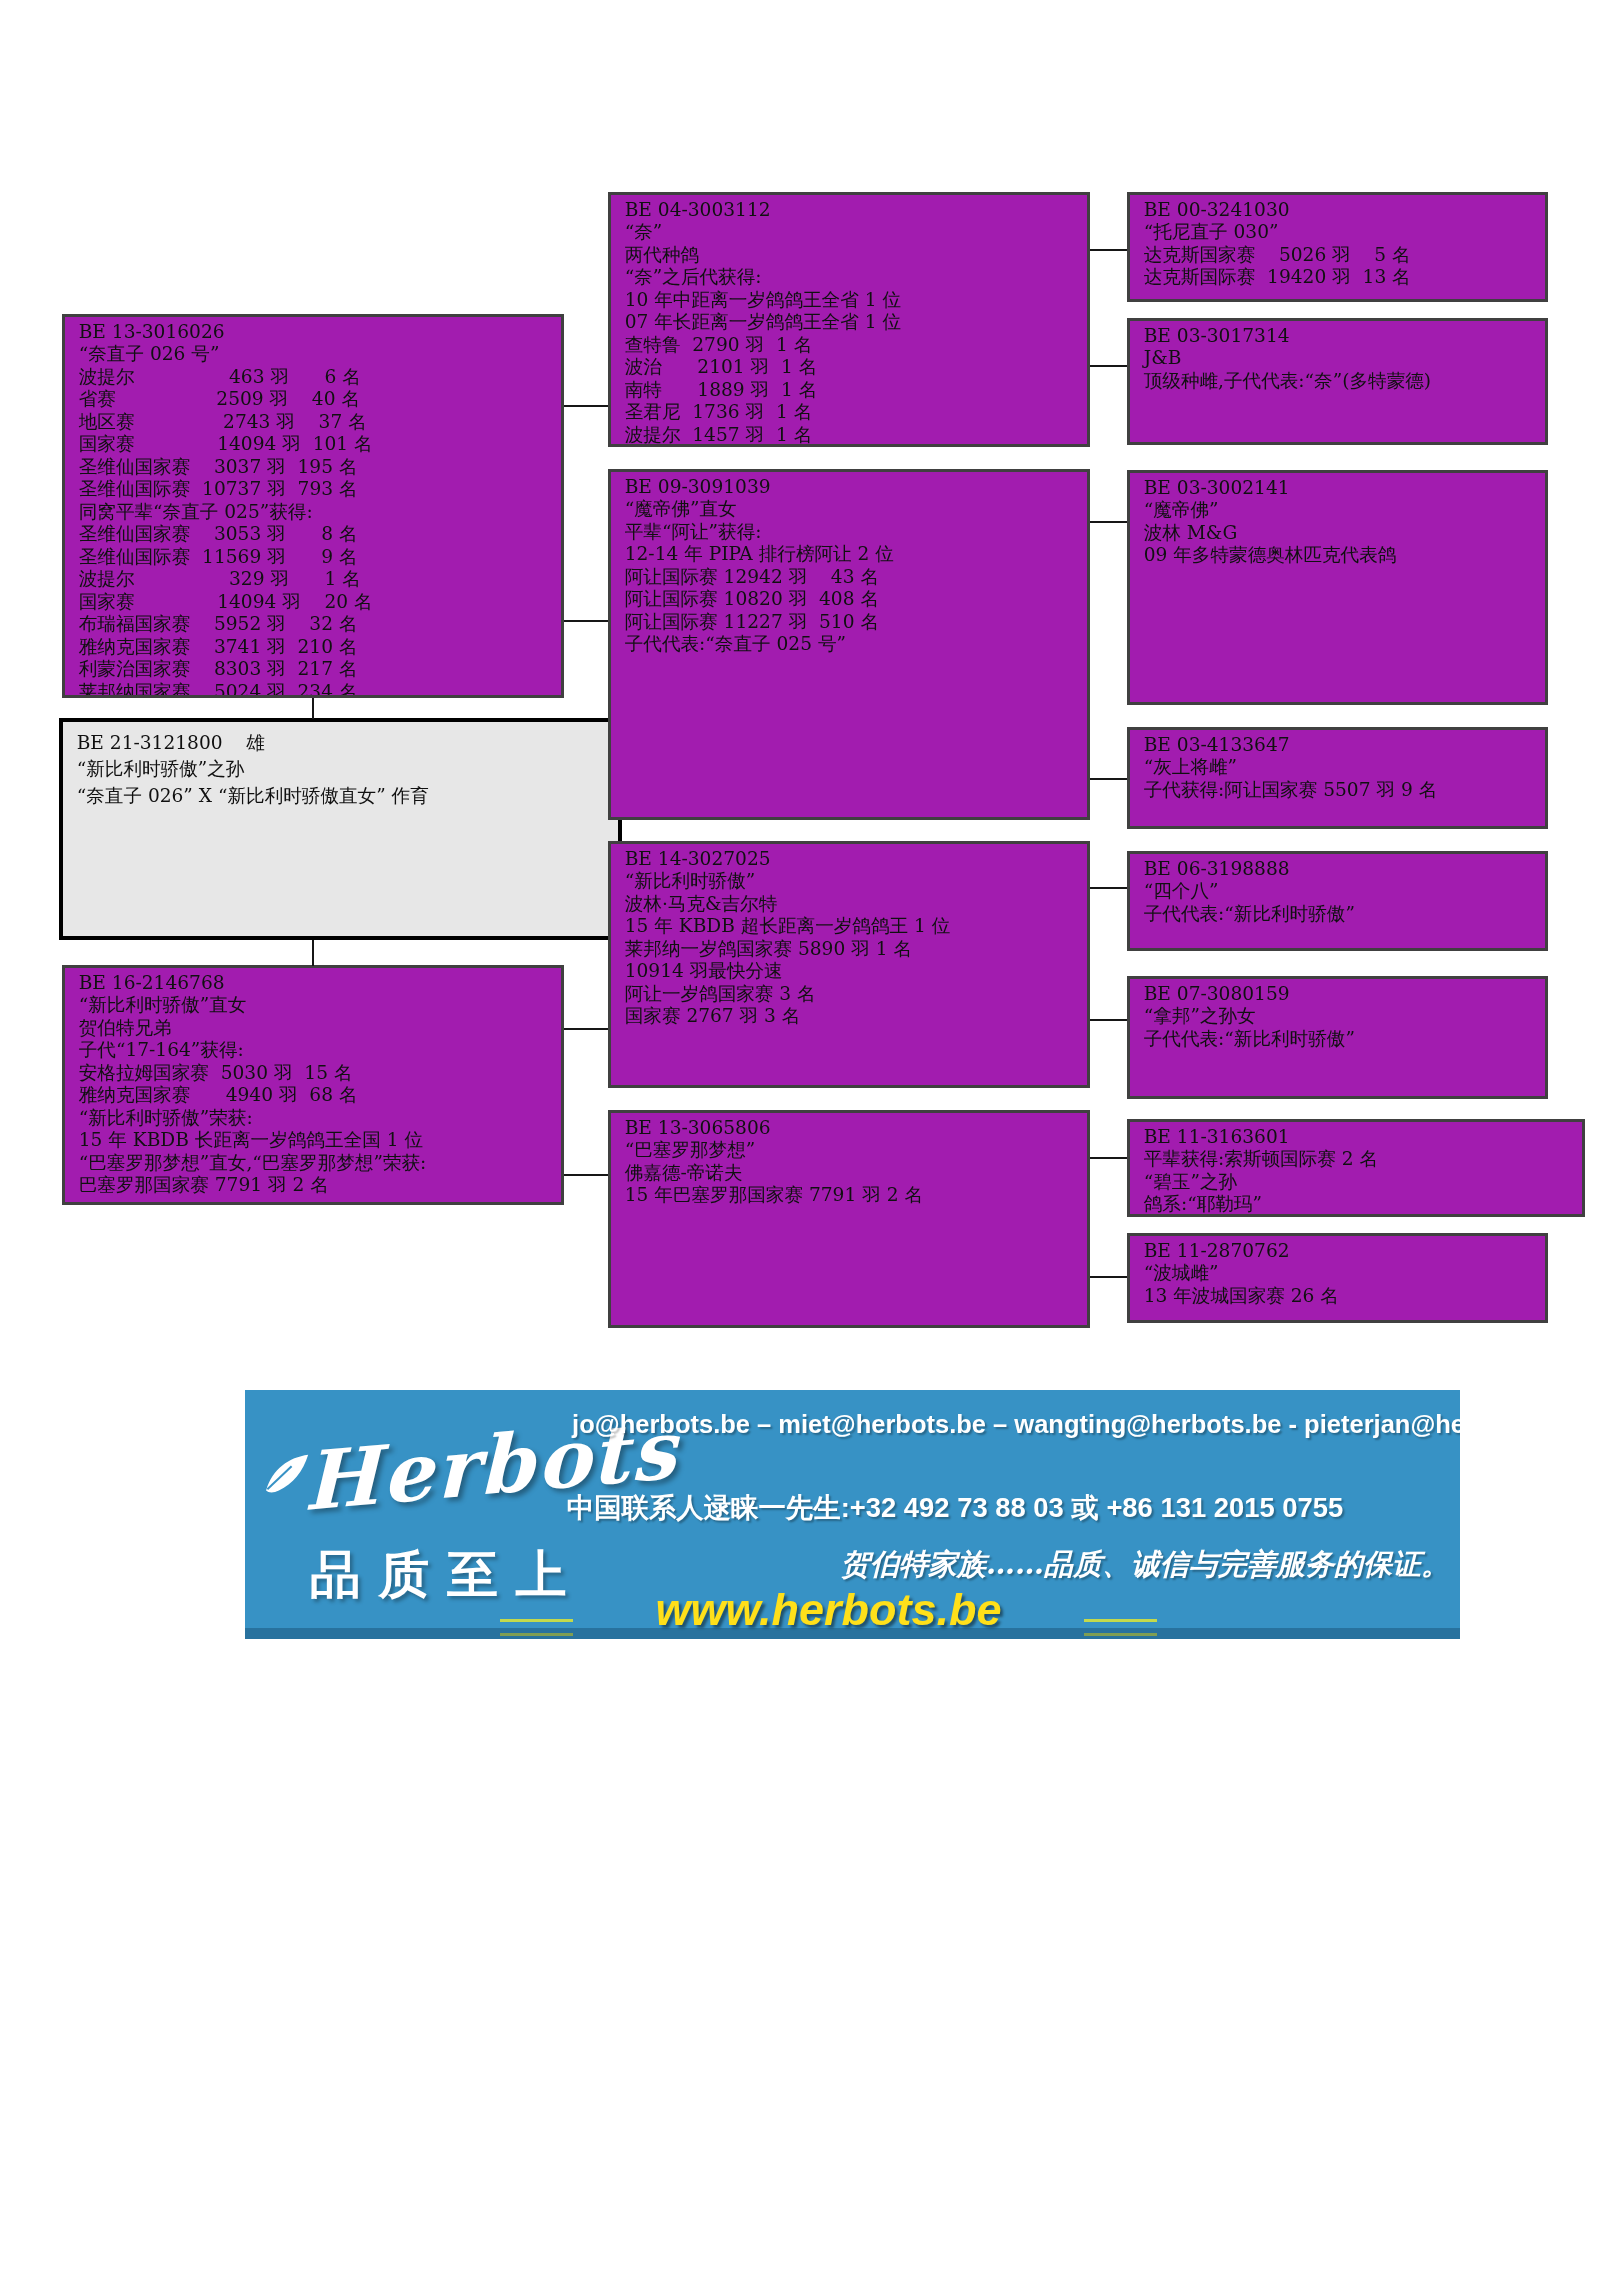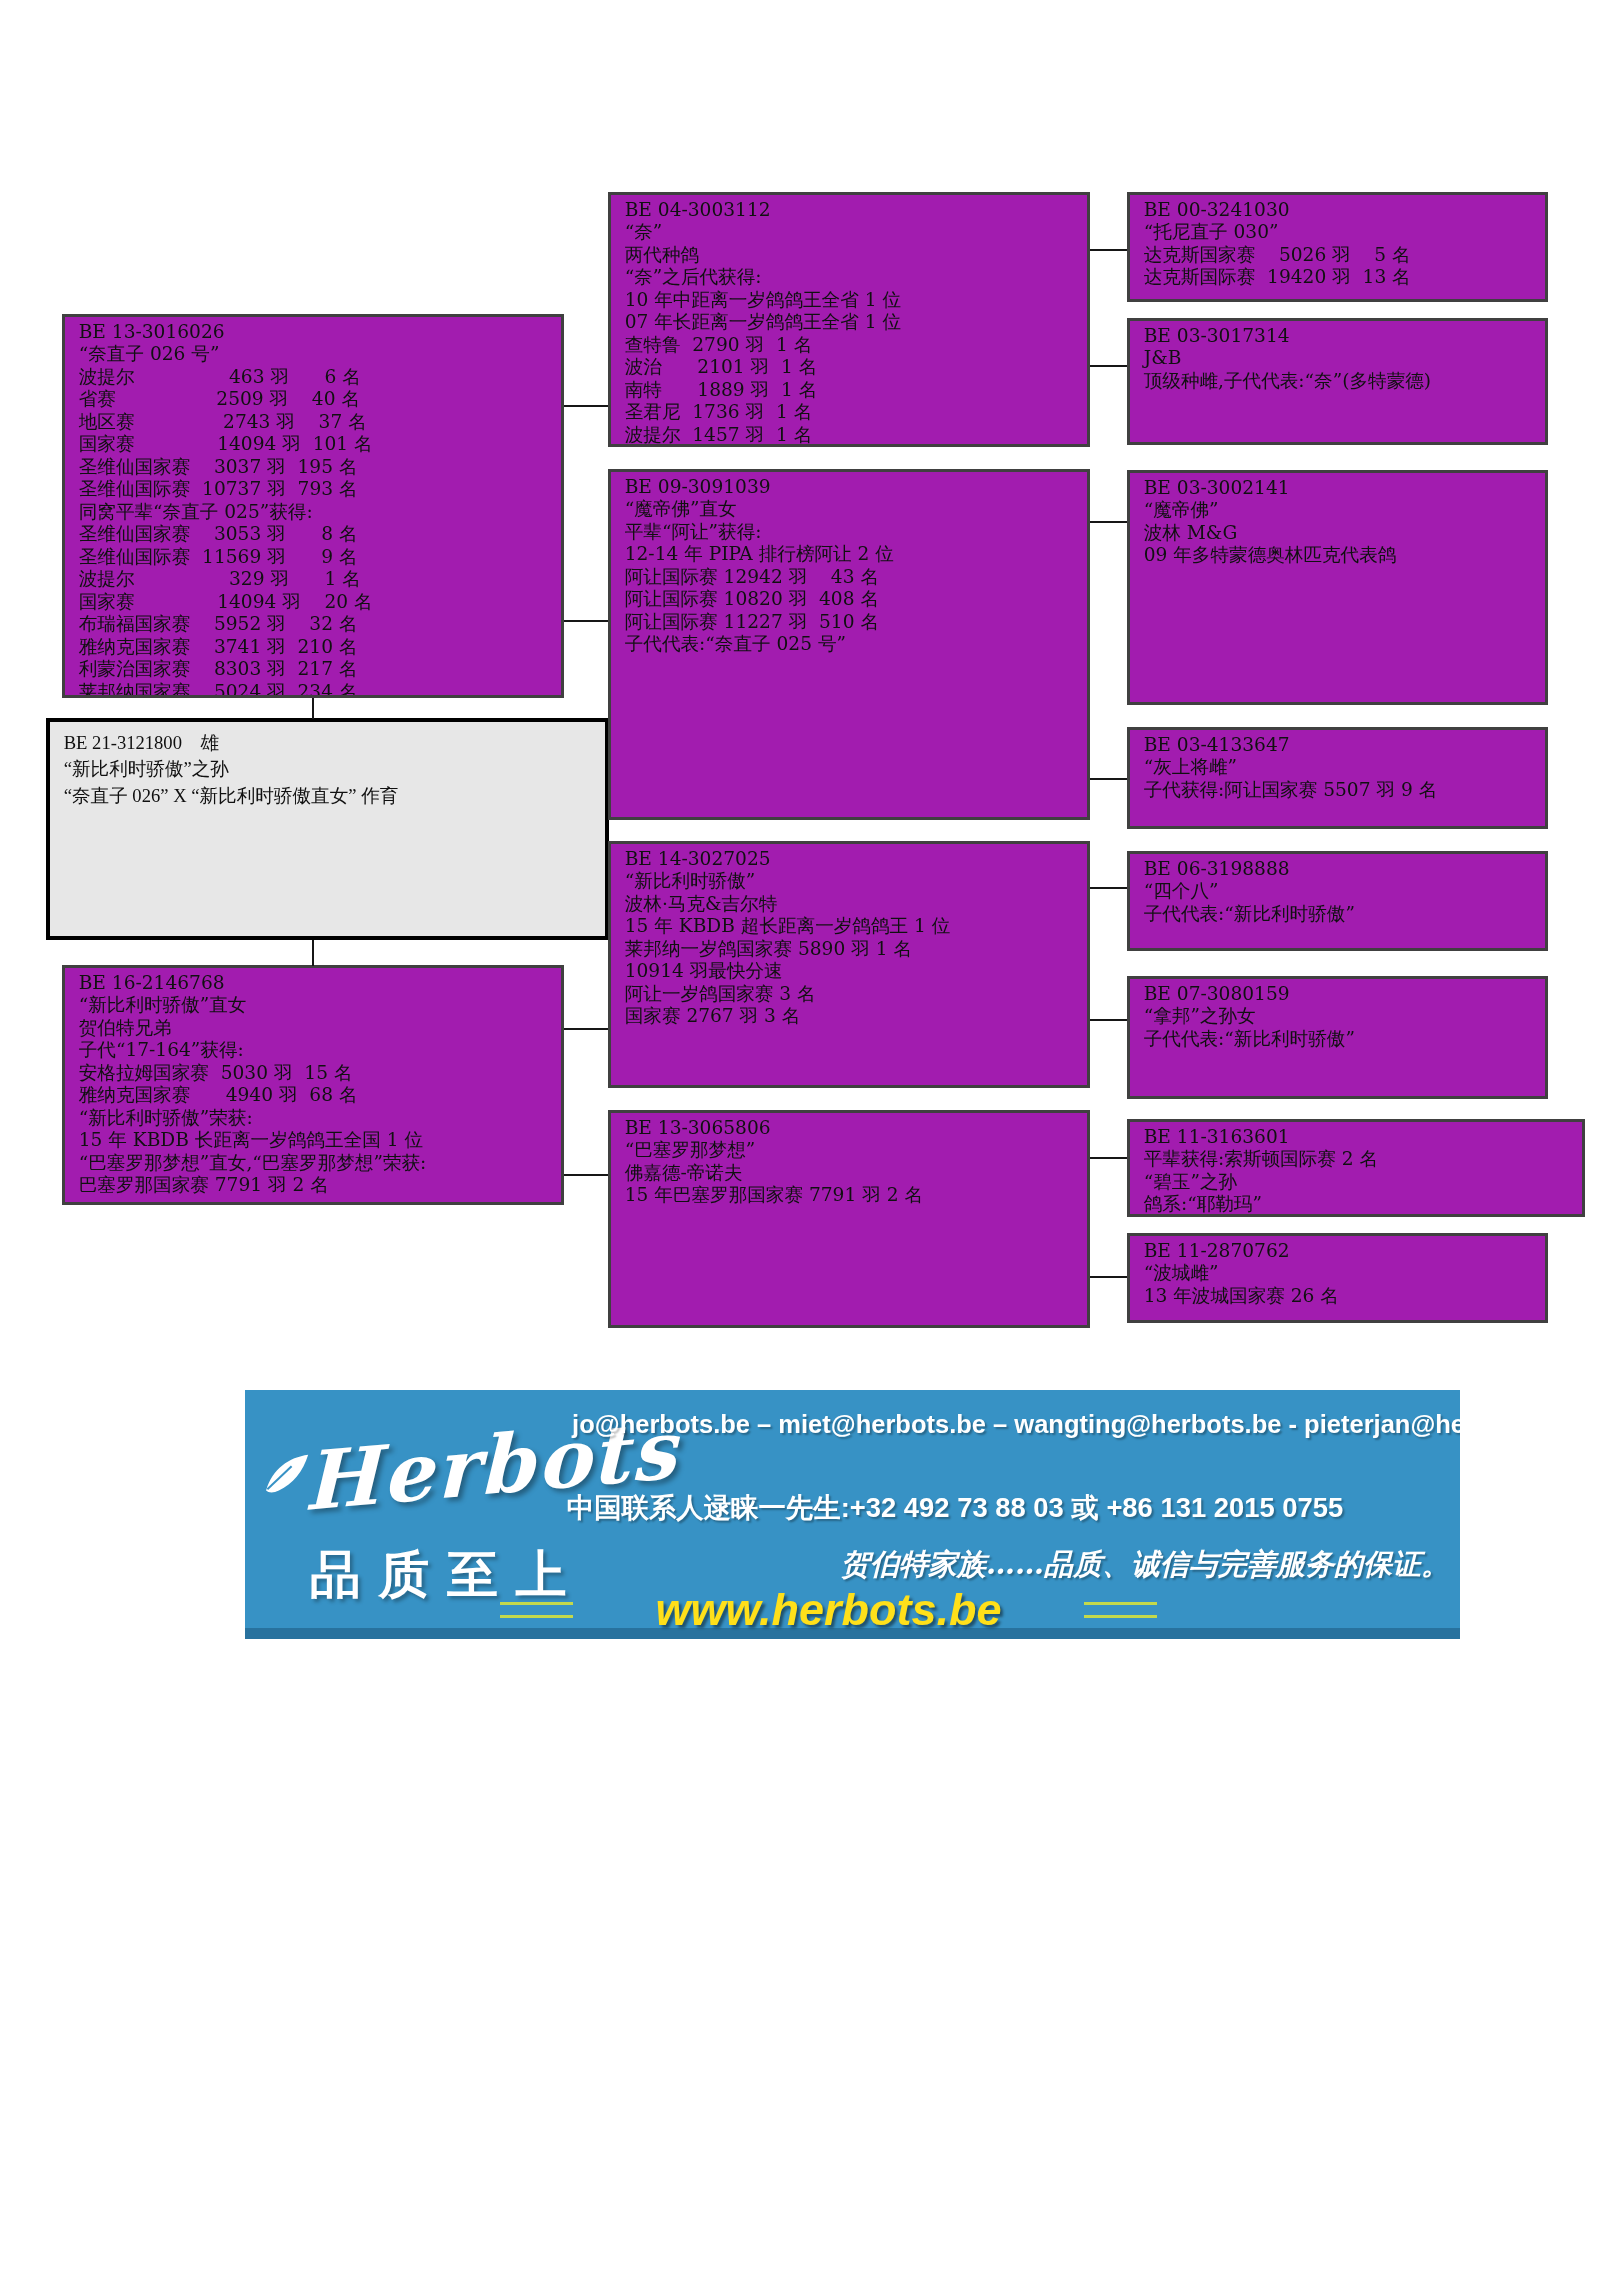--- a/index.html
+++ b/index.html
@@ -56,21 +56,21 @@
   .b-tw { top:61px; }
   .b-cn { top:100px; }
   .b-slogan {
     position:absolute; left:225px; top:155px; width:980px; text-align:right;
     font-family:"DejaVu Serif", serif; font-style:italic; font-weight:bold;
     font-size:29px; color:#ffffff; white-space:nowrap;
     text-shadow:2px 2px 2px rgba(0,0,0,0.3);
   }
   .www-row {
     position:absolute; left:118px; top:194px; width:931px;
-    display:flex; align-items:center; justify-content:center; gap:83px;
+    display:flex; align-items:flex-end; justify-content:center; gap:83px;
   }
   .dbl-rule { width:73px; height:10.8px;
     border-top:3.9px solid #c3d94c; border-bottom:3.9px solid #c3d94c; }
   .www-text {
     font-family:"Liberation Sans", sans-serif; font-style:italic; font-weight:bold;
     font-size:45px; color:#ffe01a; text-shadow:2.9px 2.9px 2.9px rgba(0,0,0,0.45);
     white-space:nowrap;
   }
 </style>
 </head>
@@ -91,21 +91,21 @@
       <div class="pline">圣维仙国家赛    3053 羽      8 名</div>
       <div class="pline">圣维仙国际赛  11569 羽      9 名</div>
       <div class="pline">波提尔                329 羽      1 名</div>
       <div class="pline">国家赛              14094 羽    20 名</div>
       <div class="pline">布瑞福国家赛    5952 羽    32 名</div>
       <div class="pline">雅纳克国家赛    3741 羽  210 名</div>
       <div class="pline">利蒙治国家赛    8303 羽  217 名</div>
       <div class="pline">莱邦纳国家赛    5024 羽  234 名</div>
     </div>
 
-  <div class="pbox subject" style="left:46px; top:718px; width:563px; height:222px;font-family:Liberation Serif, serif;">
+  <div class="pbox subject" style="left:59px; top:718px; width:563px; height:222px;">
       <div class="pline">BE 21-3121800    雄</div>
       <div class="pline">“新比利时骄傲”之孙</div>
       <div class="pline">“奈直子 026” X “新比利时骄傲直女” 作育</div>
     </div>
 
   <div class="pbox" style="left:62px; top:965px; width:502px; height:240px;">
       <div class="pline">BE 16-2146768</div>
       <div class="pline">“新比利时骄傲”直女</div>
       <div class="pline">贺伯特兄弟</div>
       <div class="pline">子代“17-164”获得:</div>

